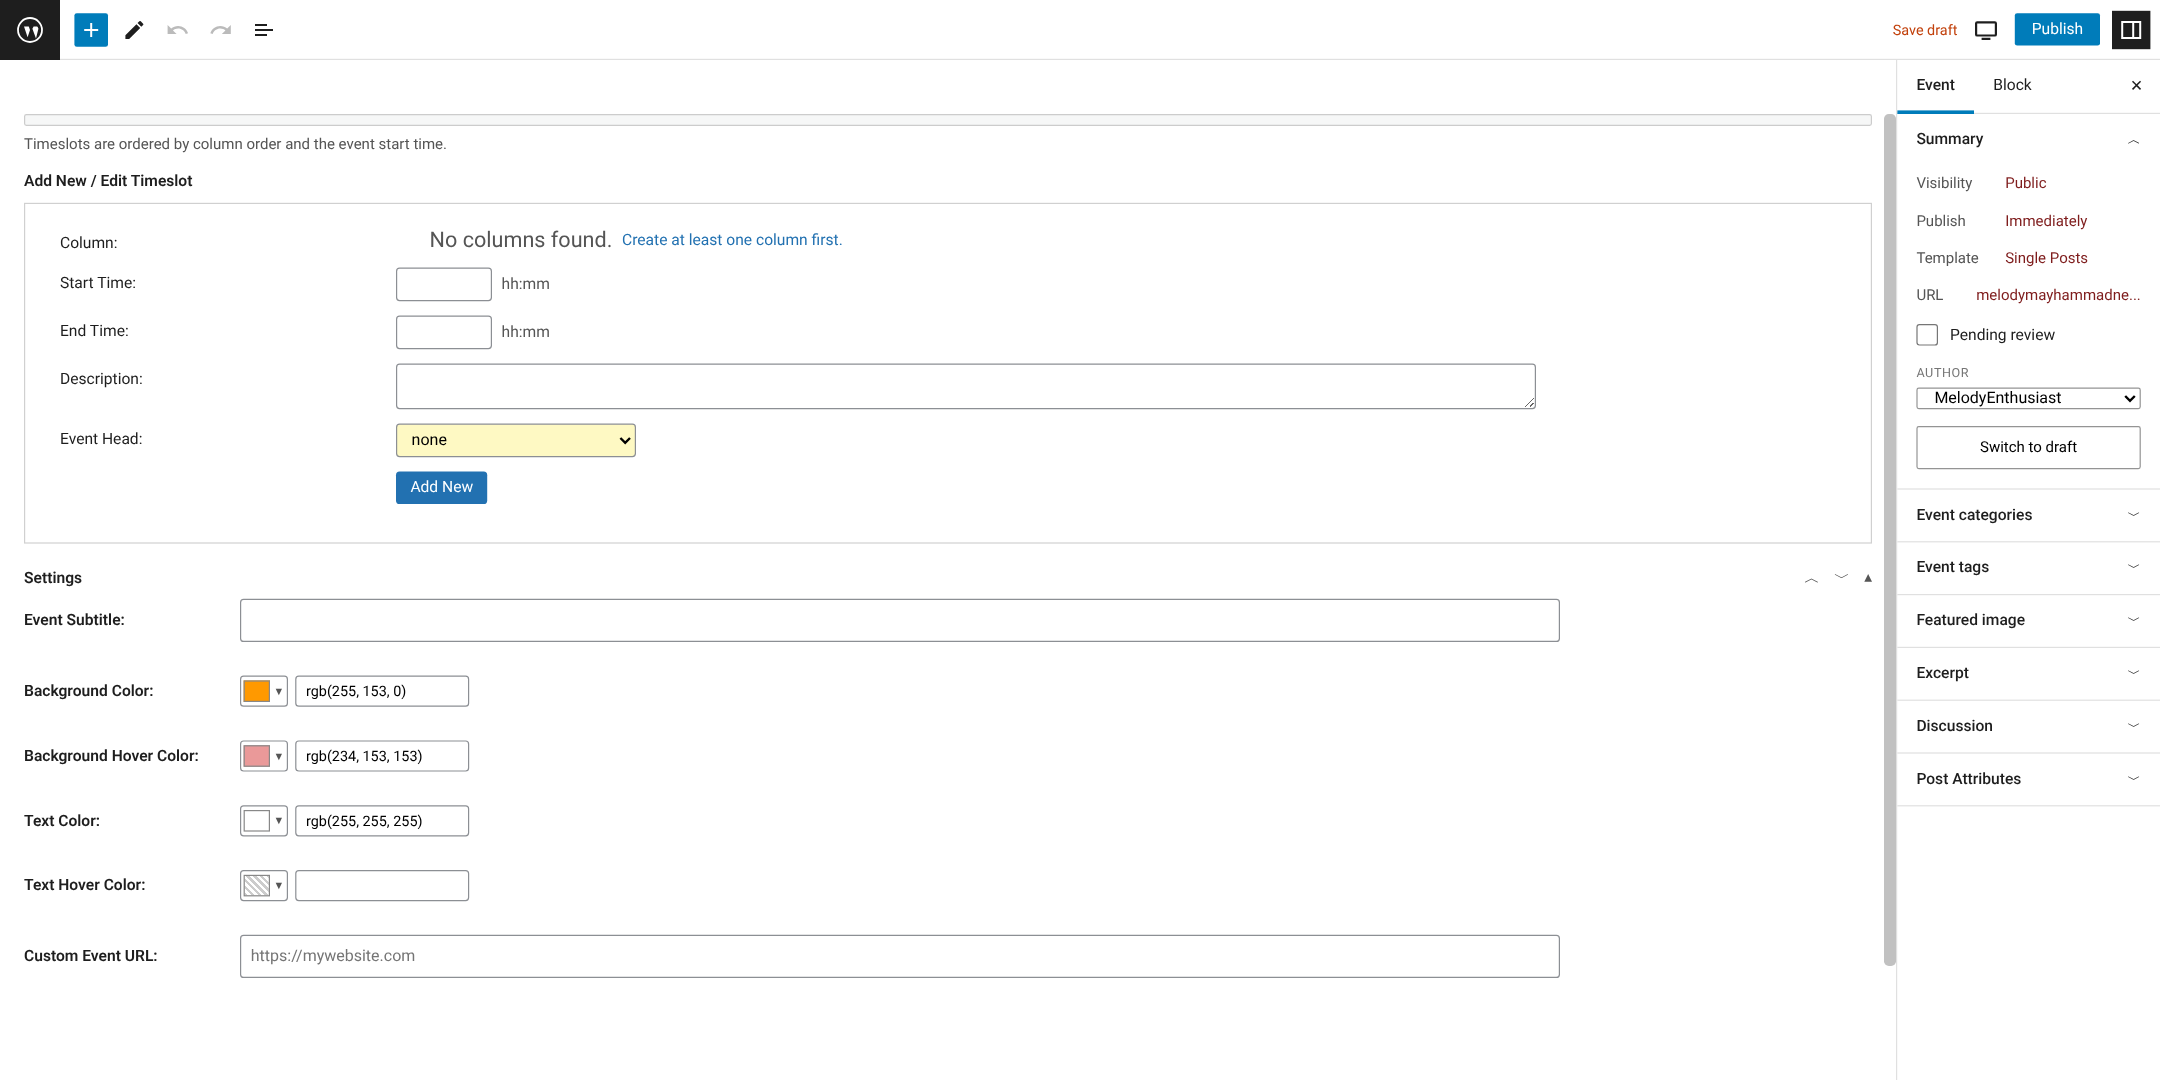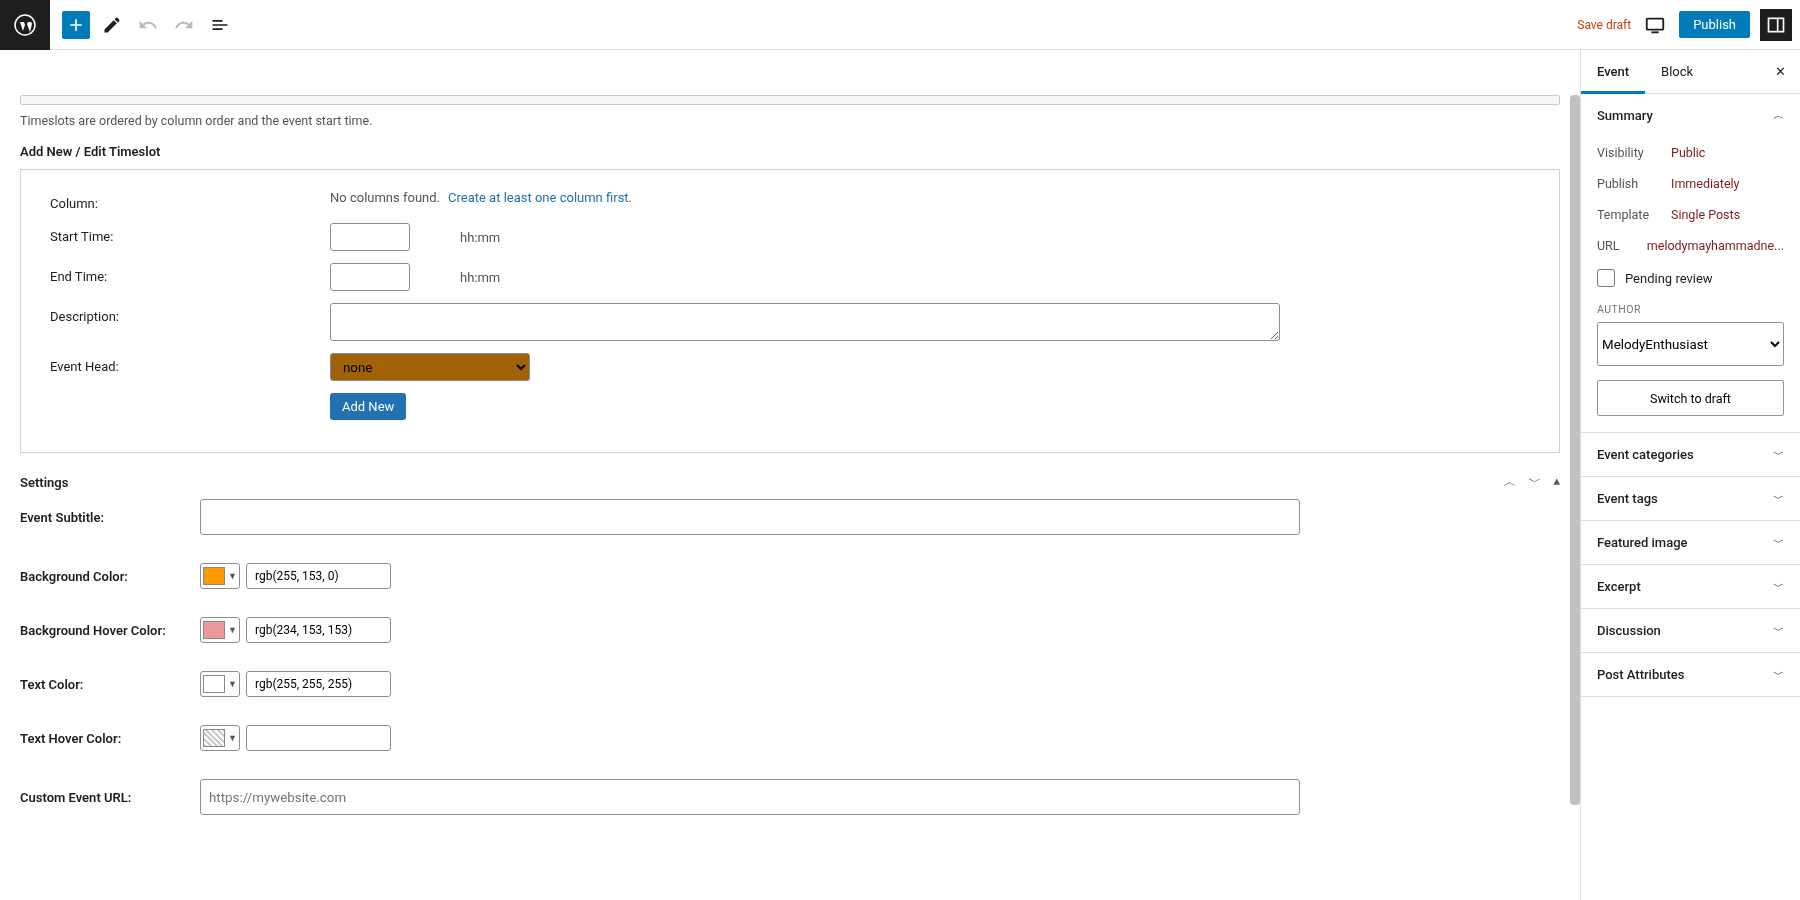--- a/index.html
+++ b/index.html
@@ -24,25 +24,25 @@
     .placeholder-box { border: 1px solid #ccc; background: #f6f7f7; height: 10px; margin-top: 45px; border-radius: 2px; }
     .hint-text { color: #555; font-size: 12.5px; margin-top: 8px; }
     .section-title { font-weight: 600; font-size: 13px; margin-top: 16px; margin-bottom: 10px; }
     
     .form-box { border: 1px solid #d0d0d0; padding: 20px 29px; }
     .form-row { display: flex; align-items: flex-start; margin-bottom: 12px; }
     .form-label { width: 280px; font-size: 13px; padding-top: 6px; }
     .form-content { flex: 1; display: flex; align-items: center; gap: 8px; }
     .form-content input[type="text"] { border: 1px solid #8c8f94; border-radius: 3px; padding: 4px 8px; height: 28px; }
     .time-input { width: 80px; }
-    .time-hint { color: #555; font-size: 13px; margin-left: 42px; }
-    .no-cols { color: #555; font-size: 13px; }
+    .time-hint { color: #555; font-size: 13px; }
+    .no-cols { color: #555; font-size: 18px; margin-left: 28px; }
     .link-text { color: #2271b1; cursor: pointer; }
     .desc-area { width: 950px; height: 38px; border: 1px solid #8c8f94; border-radius: 3px; resize: both; }
-    .select-input { width: 200px; height: 28px; border: 1px solid #8c8f94; border-radius: 3px; padding: 0 8px; background: #a16207; }
+    .select-input { width: 200px; height: 28px; border: 1px solid #8c8f94; border-radius: 3px; padding: 0 8px; background: #fef9c3; }
     .add-new-btn { background: #2271b1; color: #fff; border: none; padding: 6px 12px; border-radius: 3px; font-size: 13px; cursor: pointer; }
     
     .settings-header { display: flex; align-items: center; margin-top: 20px; padding-bottom: 8px; }
     .settings-header .title { font-weight: 600; }
     .settings-arrows { margin-left: auto; display: flex; gap: 12px; color: #555; }
     
     .field-row { display: flex; align-items: center; margin-bottom: 28px; }
     .field-label { width: 180px; font-weight: 600; font-size: 13px; }
     .wide-input { flex: 1; border: 1px solid #8c8f94; border-radius: 3px; height: 36px; padding: 0 8px; max-width: 1100px; }
     .color-picker { display: flex; align-items: center; gap: 6px; }
@@ -61,21 +61,21 @@
     .panel { border-bottom: 1px solid #e0e0e0; }
     .panel-header { padding: 14px 16px; display: flex; align-items: center; font-weight: 500; font-size: 13px; cursor: pointer; }
     .panel-header .chev { margin-left: auto; font-size: 11px; }
     .panel-body { padding: 0 16px 16px; }
     .summary-row { display: flex; align-items: center; padding: 8px 0; font-size: 12.5px; }
     .summary-label { color: #555; width: 74px; }
     .summary-value { color: #7f1d1d; cursor: pointer; }
     .checkbox-row { display: flex; align-items: center; gap: 10px; padding: 8px 0; }
     .checkbox-row input { width: 18px; height: 18px; }
     .author-label { font-size: 10.5px; color: #757575; text-transform: uppercase; letter-spacing: 0.5px; margin-top: 8px; margin-bottom: 6px; }
-    .author-select { width: 100%; height: 44px; border: 1px solid #949494; border-radius: 2px; padding: 0 0; background: #fff; }
+    .author-select { width: 100%; height: 18px; border: 1px solid #949494; border-radius: 2px; padding: 0 10px; background: #fff; }
     .switch-draft-btn { width: 100%; height: 36px; border: 1px solid #949494; background: #fff; border-radius: 2px; margin-top: 14px; font-size: 12.5px; cursor: pointer; }
     
     .editor-scroll-track { position: absolute; right: 0; top: 45px; bottom: 0; width: 10px; }
     .editor-scroll-thumb { position: absolute; top: 0; width: 100%; height: 710px; background: #c1c1c1; border-radius: 4px; }
   </style>
 </head>
 <body>
 
 <div class="top-bar">
   <div class="wp-logo">

